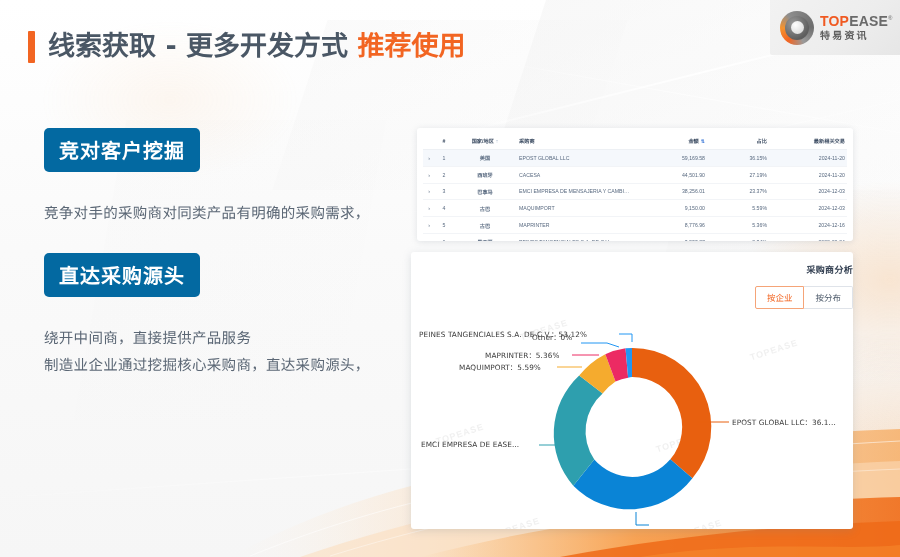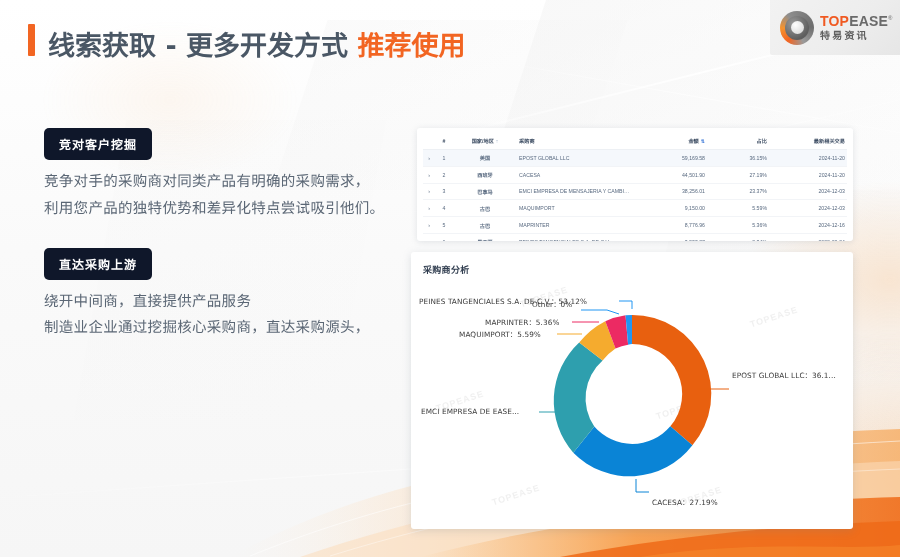--- a/index.html
+++ b/index.html
@@ -91,47 +91,47 @@
   .logo-top .t-grey { color: #6a6a6a; }
   .logo-reg { font-size: 6px; vertical-align: super; color:#8a8a8a; }
   .logo-sub {
     font-size: 10px; font-weight: 700; color:#5f5f5f; letter-spacing: 2.2px;
     margin-top: 3px;
   }
 
   
   .heading {
     position: absolute; top: 24px; left: 28px;
-    display: flex; align-items: flex-start; gap: 13px;
+    display: flex; align-items: flex-end; gap: 13px;
   }
   .heading-bar { width: 7px; height: 32px; background: #f26522; border-radius: 1px; }
   .heading-text {
     font-size: 27px; font-weight: 700; white-space: nowrap;
     font-family: "DejaVu Sans", "Liberation Sans", sans-serif;
   }
   .heading-text .h-dark { color: #4a5765; }
   .heading-text .h-orange { color: #f26522; }
 
   
   .features { position: absolute; left: 44px; top: 128px; width: 360px; }
   .feature { margin-bottom: 22px; }
   .feature:last-child { margin-bottom: 0; }
   .feature-badge {
     display: inline-block;
-    background: #0f172a;
+    background: #0369a1;
     color: #ffffff;
-    font-size: 12px;
+    font-size: 20px;
     font-weight: 700;
     letter-spacing: 1px;
     padding: 7px 15px 8px;
     border-radius: 5px;
     font-family: "DejaVu Sans", "Liberation Sans", sans-serif;
   }
   .feature-desc {
-    margin-top: 8px;
+    margin-top: 28px;
     color: #5b6775;
     font-size: 14.5px;
     line-height: 1.85;
     letter-spacing: .3px;
     font-family: "DejaVu Sans", "Liberation Sans", sans-serif;
   }
   .f2 { margin-top: 4px; }
 
   
   .feature-1 { margin-bottom: 26px; }
@@ -176,20 +176,21 @@
     position: absolute; left: 411px; top: 252px;
     width: 442px; height: 277px;
     background: #ffffff;
     border-radius: 3px;
     box-shadow: 0 2px 9px rgba(120,130,145,.22);
     overflow: hidden;
   }
   .chart-head {
     display: flex; align-items: flex-end; gap: 10px;
     padding: 11px 0 0 12px;
+    flex-direction: column;
   }
   .chart-title {
     font-size: 9px; font-weight: 700; color: #303d4f; letter-spacing: .3px;
     font-family: "DejaVu Sans","Liberation Sans",sans-serif;
   }
   .seg { display: flex; }
   .seg-btn {
     font-size: 8.5px; padding: 4px 11px 5px; border: 1px solid #dfe3e9;
     background:#fff; color:#4e5b6b; cursor:pointer;
     font-family: "DejaVu Sans","Liberation Sans",sans-serif;
@@ -279,27 +280,26 @@
       <span class="h-orange">推荐使用</span>
     </div>
   </div>
 
   <div class="features">
 
     <div class="feature feature-1">
       <div class="feature-badge">竞对客户挖掘</div>
       <div class="feature-desc">
         <div>竞争对手的采购商对同类产品有明确的采购需求，</div>
-        <div>利用您产品的独特优势和差异化特点尝试吸引他们。</div>
       </div>
     </div>
 
 
     <div class="feature feature-3">
-      <div class="feature-badge">直达采购上游</div>
+      <div class="feature-badge">直达采购源头</div>
       <div class="feature-desc">
         <div>绕开中间商，直接提供产品服务</div>
         <div>制造业企业通过挖掘核心采购商，直达采购源头，</div>
       </div>
     </div>
 
   </div>
 
   <div class="table-card">
     <table class="buyers">
@@ -370,20 +370,24 @@
           <td class="c-date">2022-02-24</td>
         </tr>
       </tbody>
     </table>
   </div>
 
   <div class="chart-card">
 
     <div class="chart-head">
       <div class="chart-title">采购商分析</div>
+      <div class="seg">
+        <button class="seg-btn active">按企业</button>
+        <button class="seg-btn">按分布</button>
+      </div>
     </div>
 
     <div class="chart-body">
 
       <div class="wm" style="left:108px; top:16px;">TOPEASE</div>
       <div class="wm" style="left:24px;  top:120px;">TOPEASE</div>
       <div class="wm" style="left:244px; top:128px;">TOPEASE</div>
       <div class="wm" style="left:338px; top:36px;">TOPEASE</div>
       <div class="wm" style="left:80px;  top:214px;">TOPEASE</div>
       <div class="wm" style="left:262px; top:216px;">TOPEASE</div>
@@ -409,21 +413,21 @@
           <path d="M 286 113 L 300 113 L 318 113" stroke="#e8600f"></path>
           <path d="M 225 203 L 225 216 L 238 216" stroke="#0a84d6"></path>
           <path d="M 145 136 L 128 136" stroke="#2e9fae"></path>
           <path d="M 171 58 L 160 58 L 146 58" stroke="#f5ab2e"></path>
           <path d="M 188 46 L 176 46 L 161 46" stroke="#ec2a63"></path>
           <path d="M 208 38 L 196 34 L 170 34" stroke="#2196f3"></path>
           <path d="M 221 33 L 221 25 L 208 25" stroke="#2196f3"></path>
         </g>
       </svg>
 
-      <div class="lbl" style="left:321px; top:94px;text-align:center;">EPOST GLOBAL LLC：36.1...</div>
+      <div class="lbl" style="left:321px; top:108px;text-align:center;">EPOST GLOBAL LLC：36.1...</div>
       <div class="lbl" style="left:241px; top:221px;text-align:right;">CACESA：27.19%</div>
       <div class="lbl" style="left:10px;  top:131px;">EMCI EMPRESA DE EASE...</div>
       <div class="lbl" style="left:48px;  top:53px;">MAQUIMPORT：5.59%</div>
       <div class="lbl" style="left:74px;  top:41px;">MAPRINTER：5.36%</div>
       <div class="lbl" style="left:121px; top:23px;">Other：0%</div>
       <div class="lbl" style="left:8px;   top:20px;">PEINES TANGENCIALES S.A. DE C.V.：53.12%</div>
 
     </div>
   </div>
 

